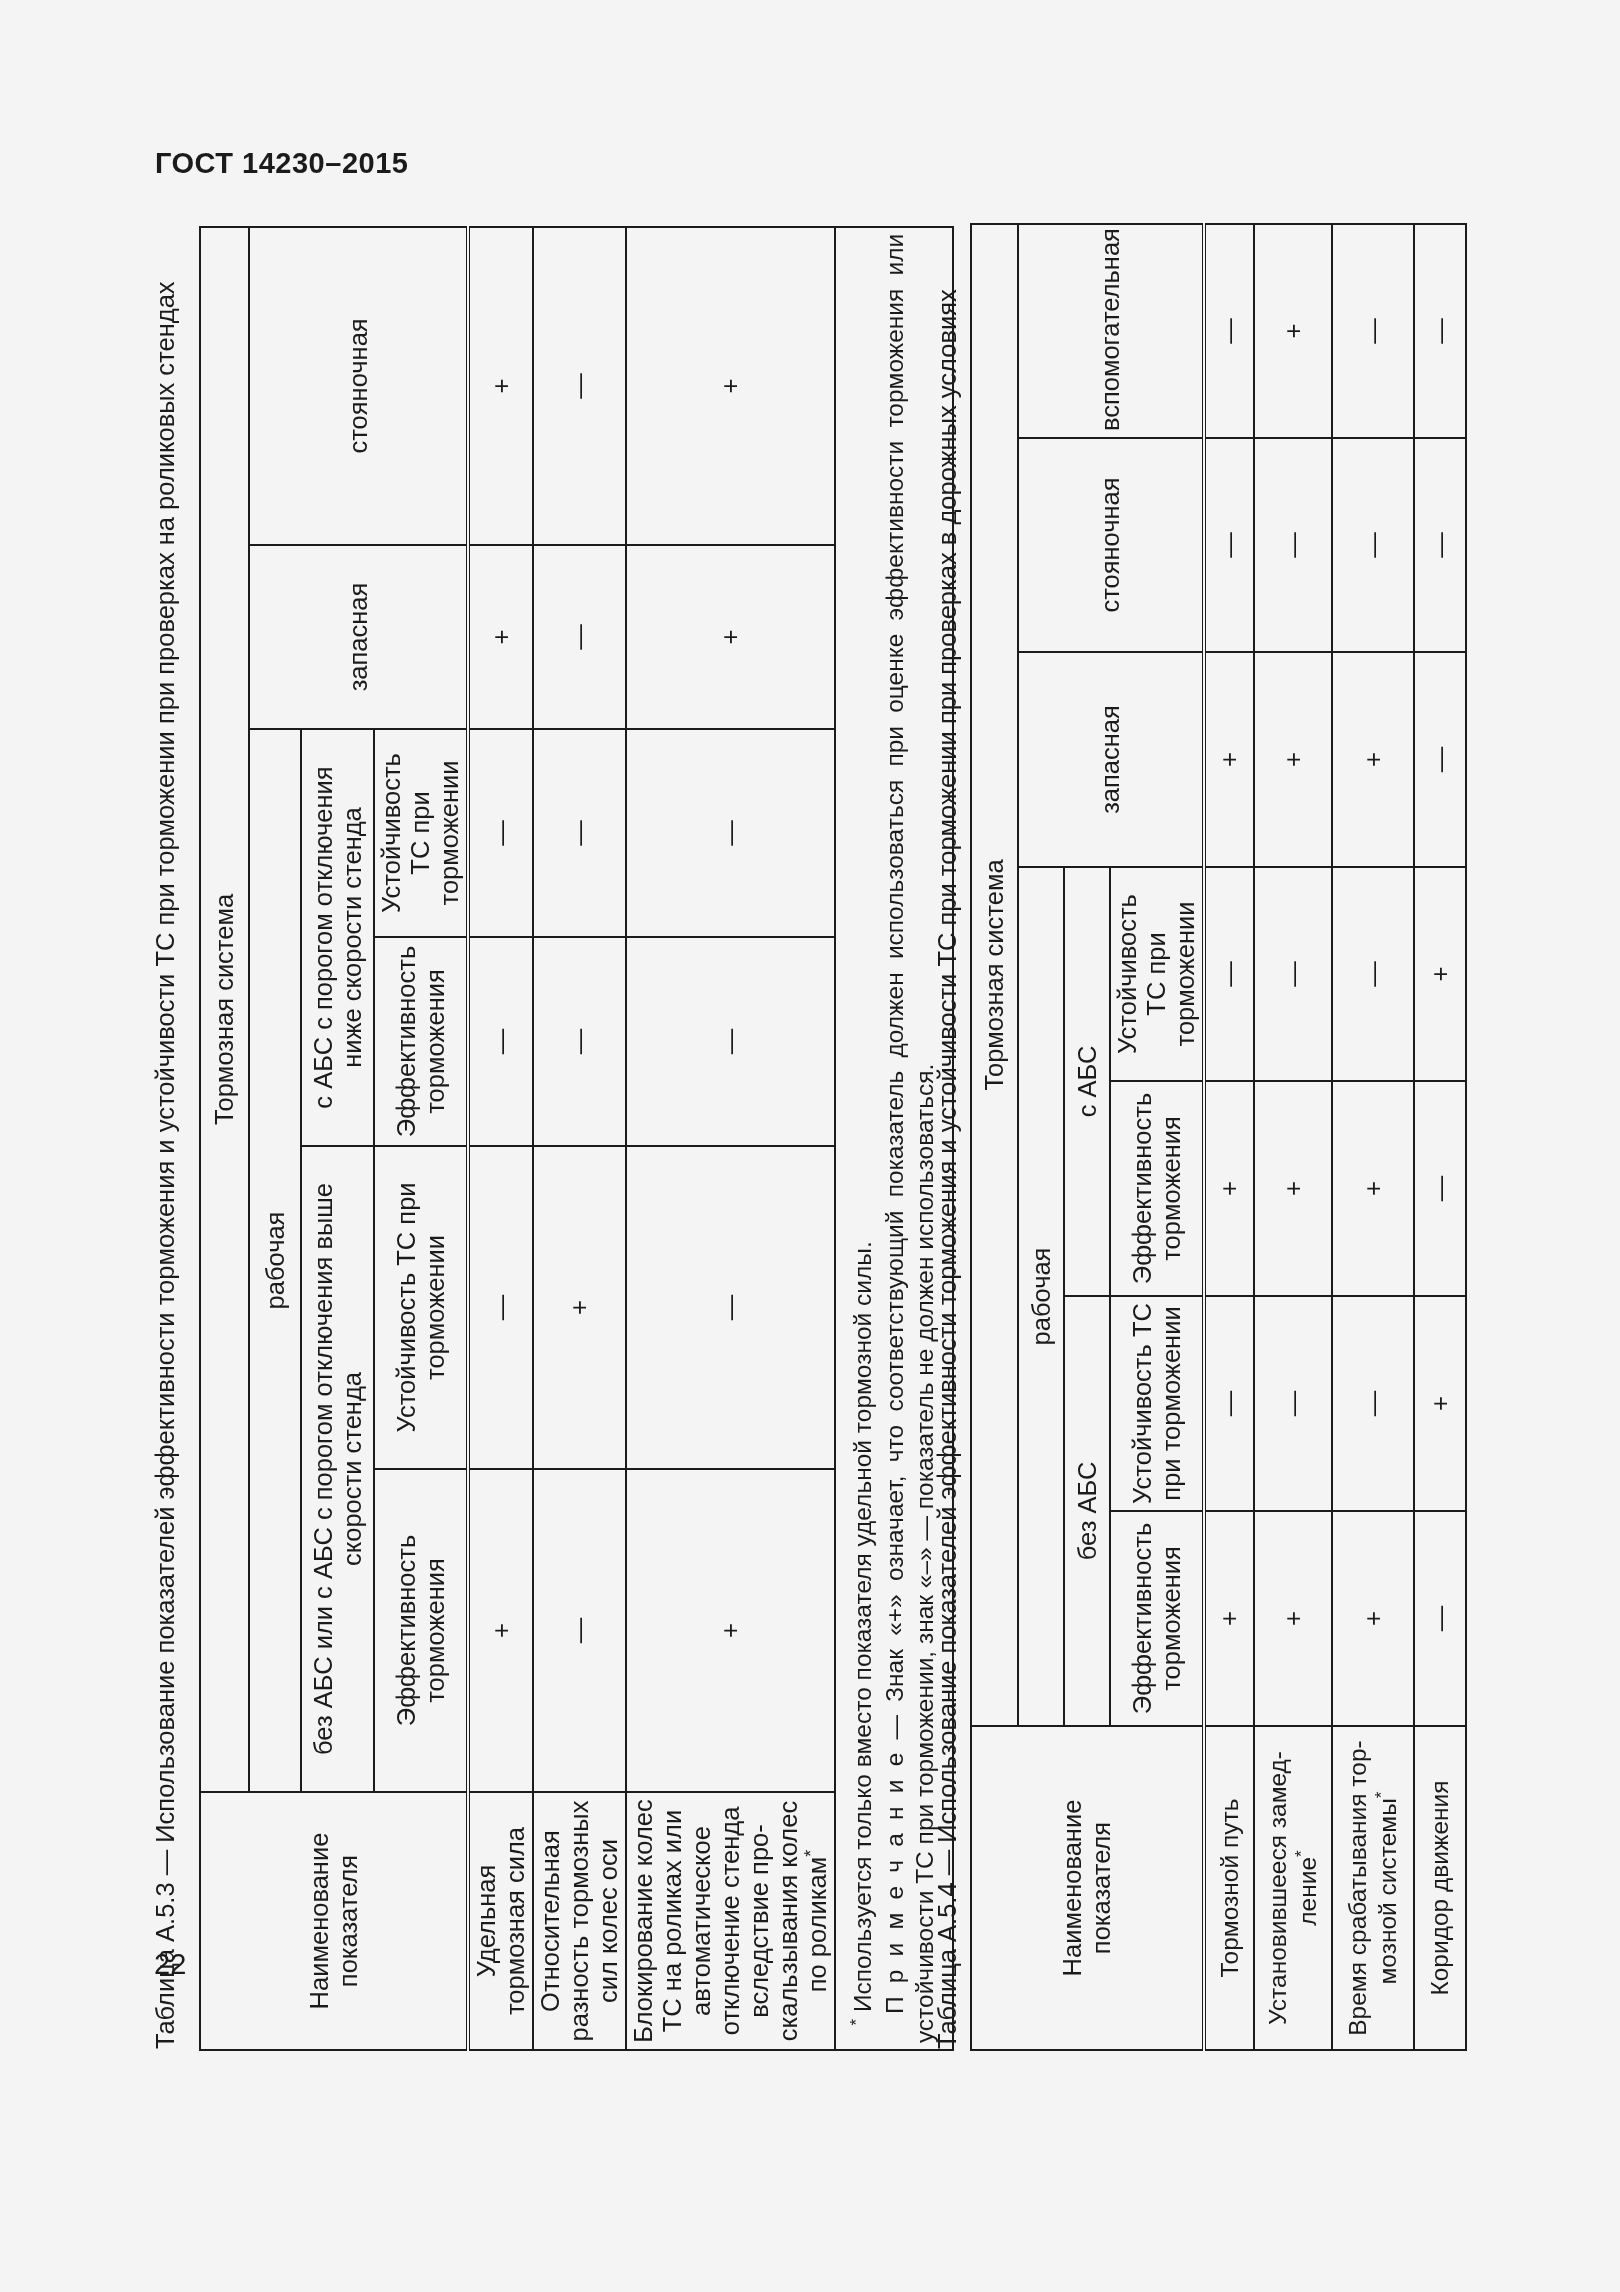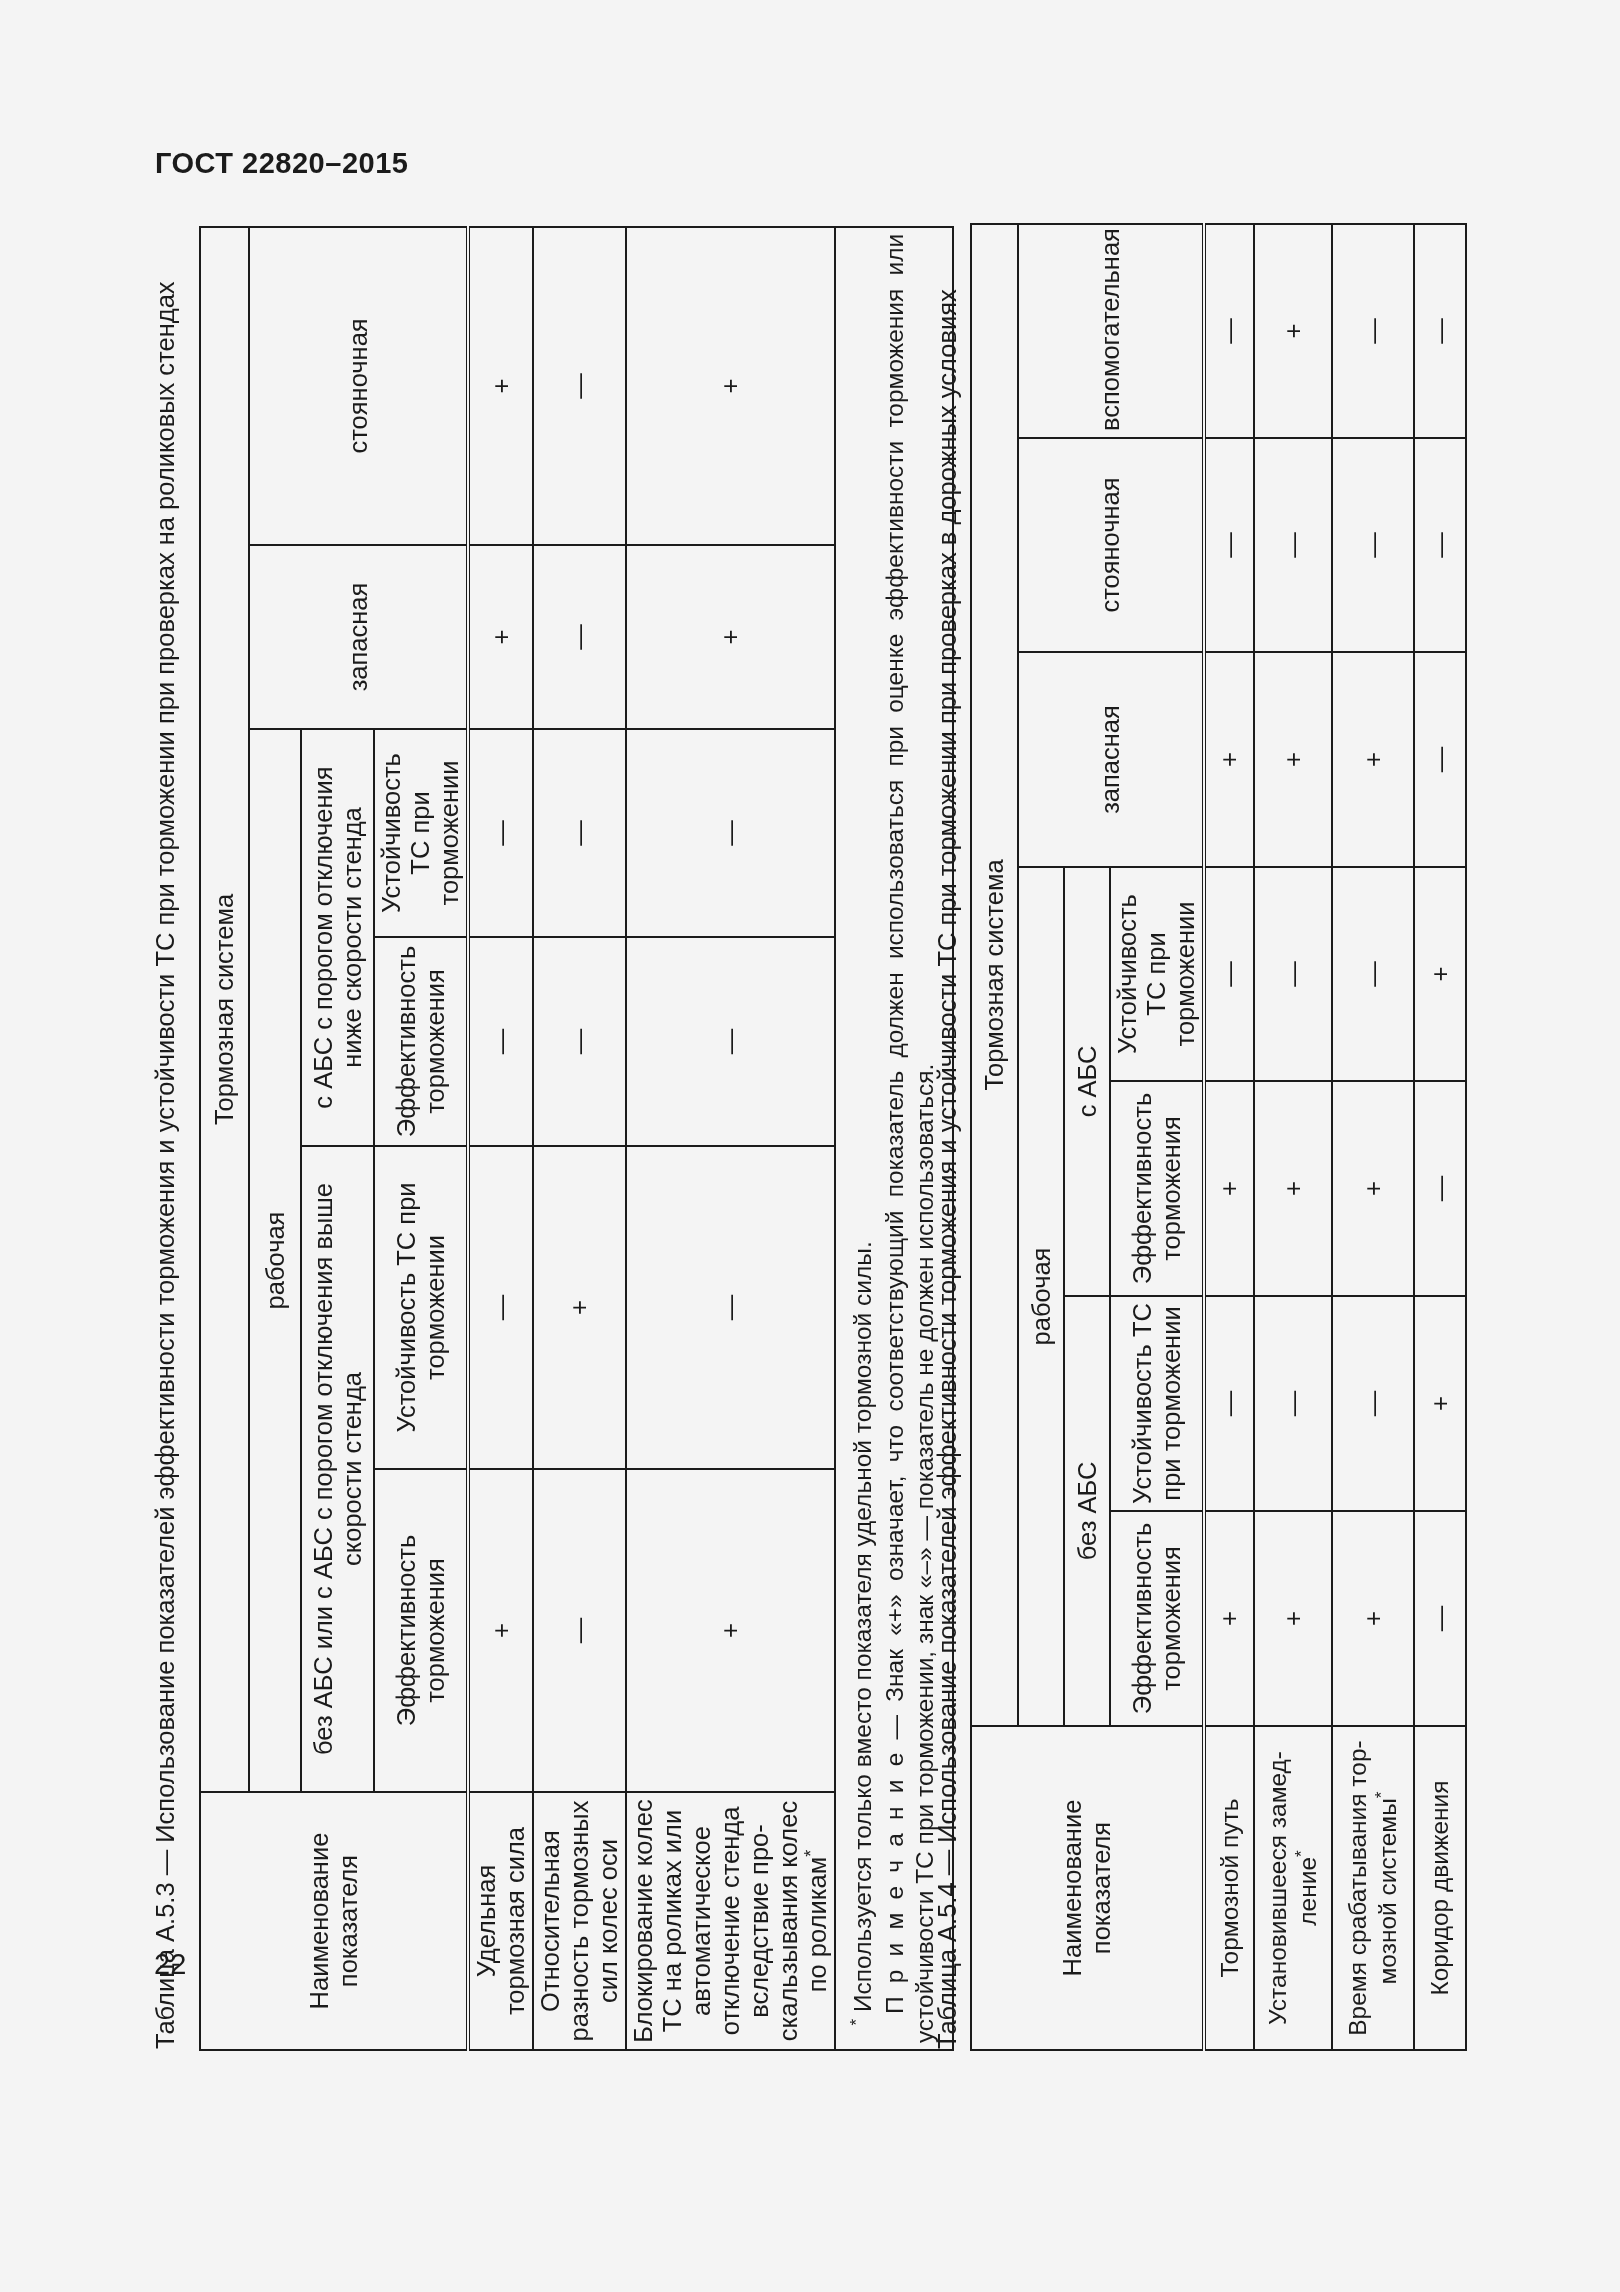--- a/index.html
+++ b/index.html
@@ -63,21 +63,21 @@
     text-align:left;vertical-align:top;
     padding:5.9px 9.8px 2px 9.8px;
   }
   .foot-p{margin:0;font-size:24.5px;line-height:30px;text-align:left;padding-left:17.6px;}
   .note-p{margin:2px 0 0 0;font-size:24.5px;line-height:30px;text-align:justify;text-indent:29px;}
   sup{font-size:70%;line-height:0;}
 </style>
 </head>
 <body>
 
-<div class="doc-header">ГОСТ 22820–2015</div>
+<div class="doc-header">ГОСТ 14230–2015</div>
 
 <div class="rot-wrap" id="t1-wrap">
   <div class="rot-inner" id="t1-inner">
     <p class="tbl-caption">Таблица А.5.3 — Использование показателей эффективности торможения и устойчивости ТС при торможении при проверках на роликовых стендах</p>
     <table class="gost" id="table1">
       <colgroup>
         <col style="width:258px">
           <col style="width:323px">
           <col style="width:323px">
         <col style="width:209px">

